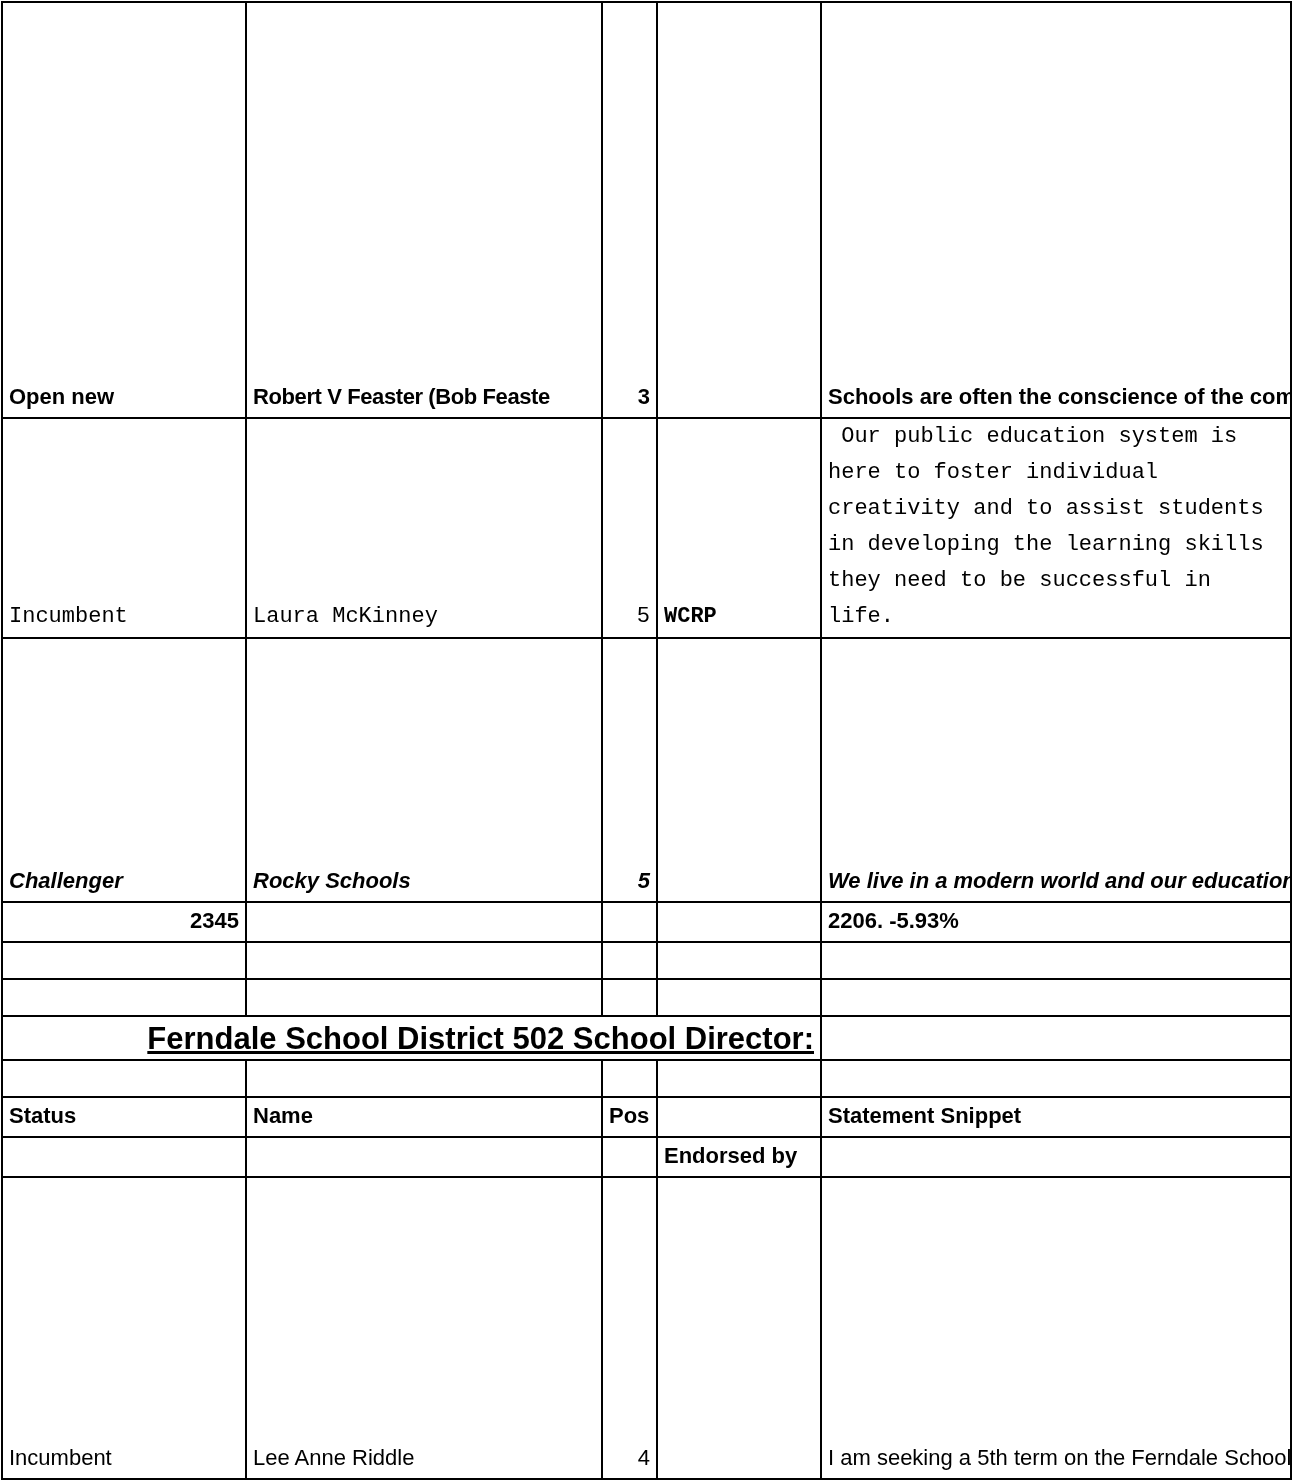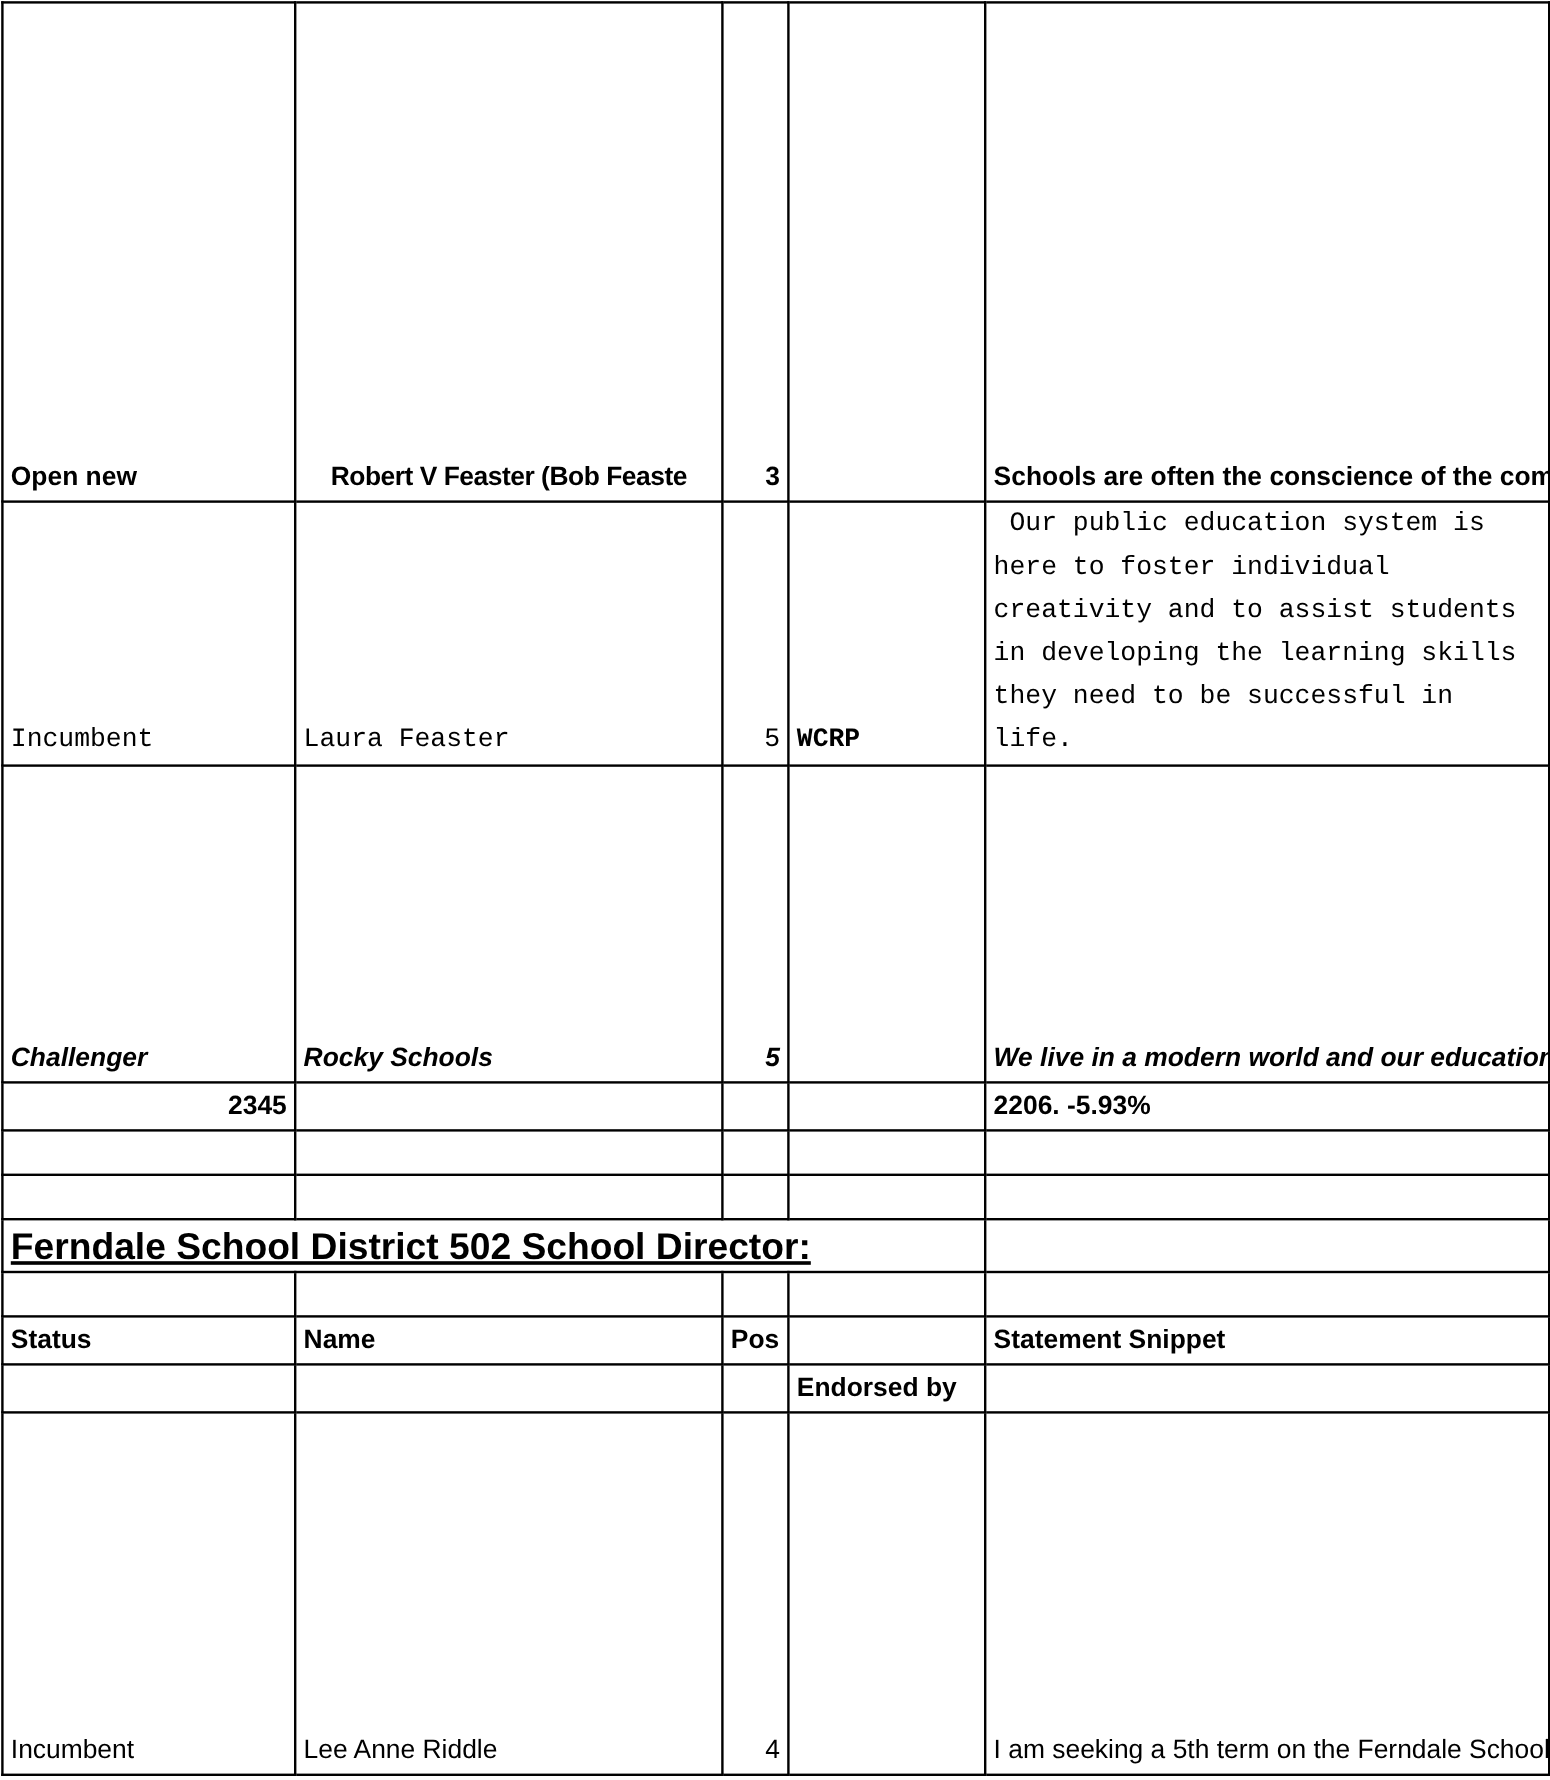--- a/index.html
+++ b/index.html
@@ -27,23 +27,23 @@
   .title { font-size: 31px; font-weight: bold; text-decoration: underline; line-height: 40px; }
   col.c1 { width: 244px; }
   col.c2 { width: 356px; }
   col.c3 { width: 55px; }
   col.c4 { width: 164px; }
   col.c5 { width: 470px; }
   tr.r1 td { height: 412px; }
   tr.r2 td { height: 183px; font-family: Liberation Mono, monospace; }
   tr.r3 td { height: 260px; font-style: italic; }
   tr.rs td { height: 33px; }
-  tr.rt td { height: 40px; }
+  tr.rt td { height: 40px; text-align: right; }
   tr.r-last td { height: 298px; }
-  .nar { letter-spacing: -0.4px; text-align: center; }
+  .nar { letter-spacing: -0.4px; }
 </style>
 </head>
 <body>
 
 <table class="sheet">
   <colgroup>
     <col class="c1">
       <col class="c2">
       <col class="c3">
       <col class="c4">
@@ -54,21 +54,21 @@
     <tr class="r1">
       <td class="b">Open new</td>
       <td class="b nar">Robert V Feaster (Bob Feaste</td>
       <td class="b num">3</td>
       <td class="b"></td>
       <td class="b wrap">Schools are often the conscience of the community. Public education is one place in our society where children of various backgrounds, circumstances and beliefs spend time together, learn academics and how to work together and to understand each other. Families are the lifeblood of education and schools need their support to achieve the best results for our children.</td>
     </tr>
 
     <tr class="r2">
       <td>Incumbent</td>
-      <td>Laura Feaster</td>
+      <td>Laura McKinney</td>
       <td class="num">5</td>
       <td class="b">WCRP</td>
       <td class="wrap" style="white-space:pre-wrap"> Our public education system is here to foster individual creativity and to assist students in developing the learning skills they need to be successful in life.</td>
     </tr>
 
     <tr class="r3">
       <td class="b">Challenger</td>
       <td class="b">Rocky Schools</td>
       <td class="b num">5</td>
       <td class="b"></td>

